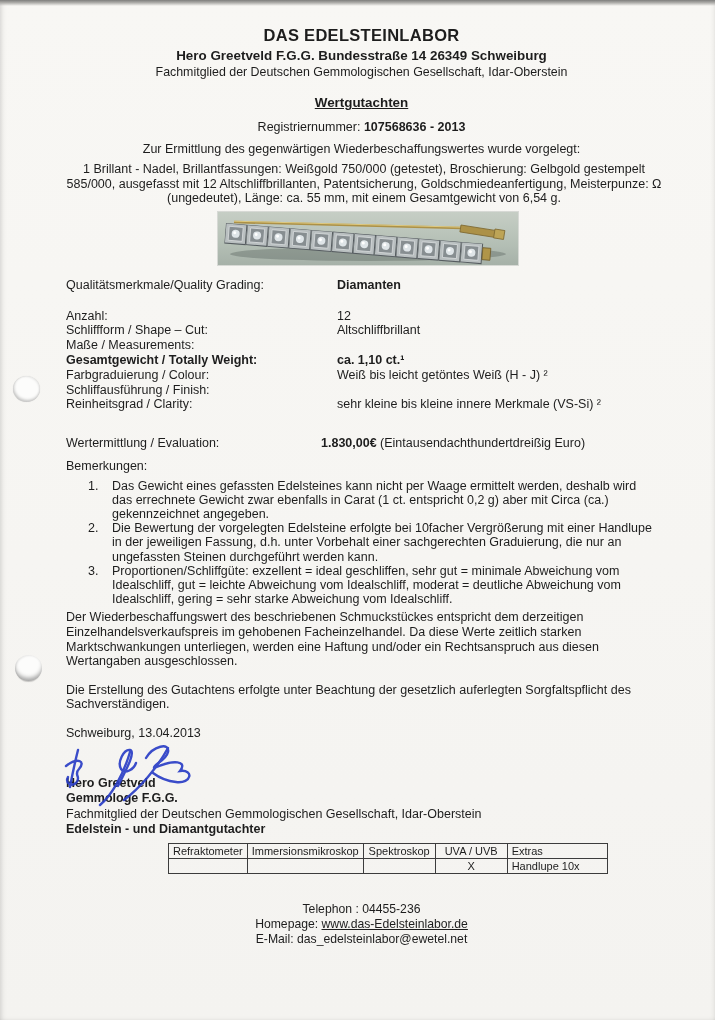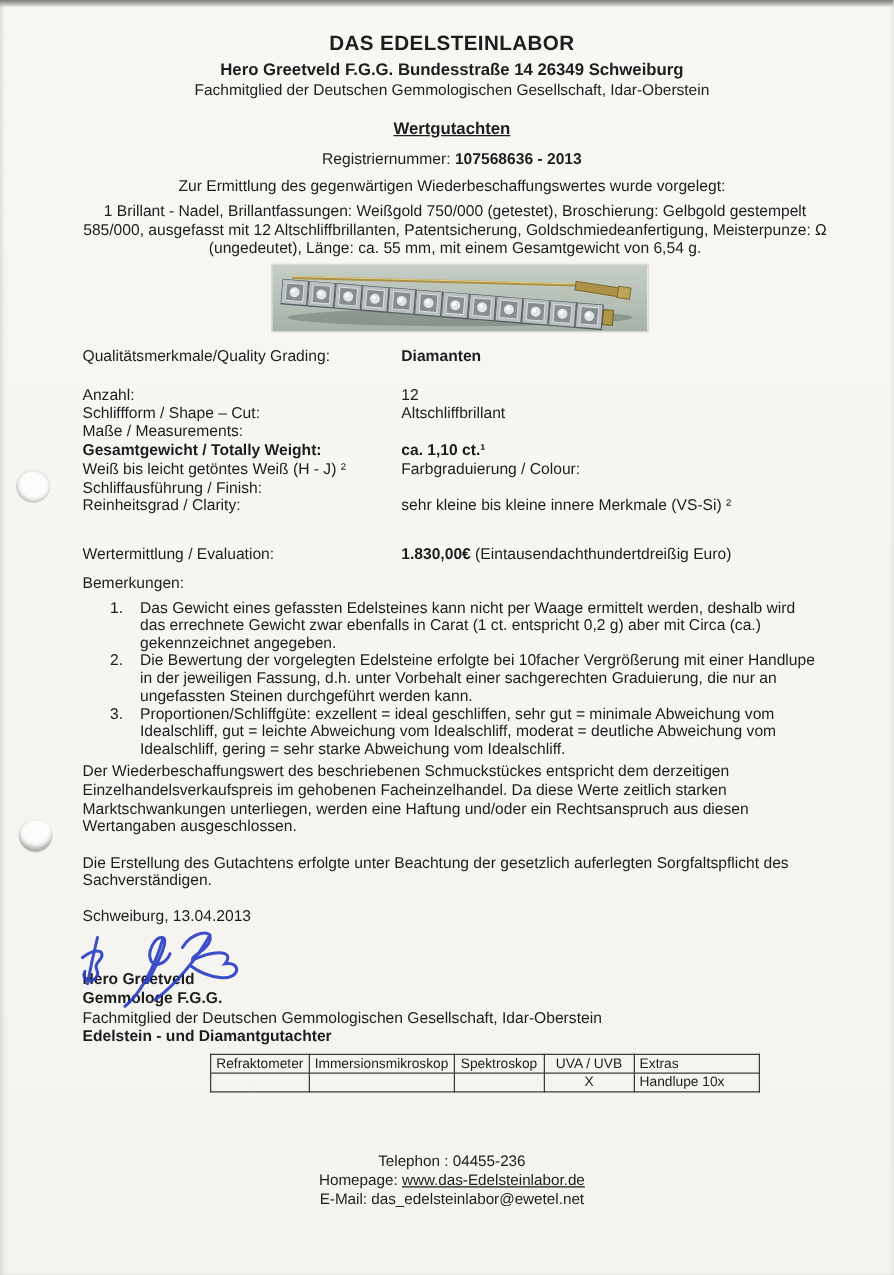--- a/index.html
+++ b/index.html
@@ -22,42 +22,42 @@
   .b{font-weight:bold;}
   .lab-name{font-size:16.5px;font-weight:bold;letter-spacing:.3px;line-height:19px;}
   .lab-addr{font-size:13.4px;font-weight:bold;margin-top:3px;line-height:16px;}
   .lab-member{font-size:12.4px;margin-top:1px;line-height:15px;}
   .doc-title{font-size:13.4px;font-weight:bold;text-decoration:underline;margin-top:15px;line-height:16px;}
   .reg-line{margin-top:9px;line-height:15px;}
   .intro-line{margin-top:7px;line-height:15px;}
   .item-desc{margin:5px auto 0;width:596px;line-height:14.6px;}
   .photo-wrap{margin:6px 0 0 152px;width:300px;height:53px;box-shadow:0 0 0 1px rgba(120,130,122,.25);}
   .grading{margin-top:13px;}
-  .grade-grid{display:grid;grid-template-columns:255px 1fr;column-gap:0;}
+  .grade-grid{display:grid;grid-template-columns:255px 1fr;column-gap:16px;}
   .grade-grid .cell{line-height:14.8px;}
   .grade-rows{margin-top:16px;}
   .eval-row{margin-top:24px;display:grid;grid-template-columns:255px 1fr;}
   .eval-row .val .amt{font-weight:bold;}
   .remarks-head{margin-top:8px;line-height:15px;}
   .remarks{margin-top:5px;}
   .remark{display:grid;grid-template-columns:24px 1fr;margin-left:22px;margin-right:4px;}
   .remark .num{text-align:left;line-height:14.2px;}
   .remark .txt{line-height:14.2px;}
   .legal-p{margin-top:4px;line-height:14.6px;max-width:585px;}
   .legal-p.second{margin-top:14px;}
   .place-date{margin-top:14px;line-height:14px;}
   .sig-wrap{position:relative;height:36px;}
   .sig-svg{position:absolute;left:-10px;top:2px;z-index:2;}
   .signer{position:relative;z-index:1;}
   .signer div{line-height:15.3px;}
   .instr-table{border-collapse:collapse;margin:6px 0 0 102px;font-size:11px;}
   .instr-table td{border:1px solid #3c3c3c;height:14px;padding:0 4px;text-align:center;line-height:13px;}
   .instr-table td.c0{width:62px;} .instr-table td.c1{width:91px;} .instr-table td.c2{width:63px;}
   .instr-table td.c3{width:63px;} .instr-table td.c4{width:91px;text-align:left;}
-  .contact{margin-top:48px;text-align:center;line-height:15px;font-size:12.2px;}
+  .contact{margin-top:28px;text-align:center;line-height:15px;font-size:12.2px;}
   .contact .url{text-decoration:underline;}
 </style>
 </head>
 <body>
 
 <div class="page">
   <div class="scan-top-edge"></div>
   <div class="punch-hole h1"></div>
   <div class="punch-hole h2"></div>
 
@@ -130,22 +130,22 @@
           <div class="cell">Altschliffbrillant</div>
         </div>
         <div class="grade-grid">
           <div class="cell">Maße / Measurements:</div>
         </div>
         <div class="grade-grid">
           <div class="cell b">Gesamtgewicht / Totally Weight:</div>
           <div class="cell b">ca. 1,10 ct.¹</div>
         </div>
         <div class="grade-grid">
+          <div class="cell">Farbgraduierung / Colour:</div>
           <div class="cell">Weiß bis leicht getöntes Weiß (H - J) ²</div>
-          <div class="cell">Farbgraduierung / Colour:</div>
         </div>
         <div class="grade-grid">
           <div class="cell">Schliffausführung / Finish:</div>
         </div>
         <div class="grade-grid">
           <div class="cell">Reinheitsgrad / Clarity:</div>
           <div class="cell">sehr kleine bis kleine innere Merkmale (VS-Si) ²</div>
         </div>
       </div>
     </div>

